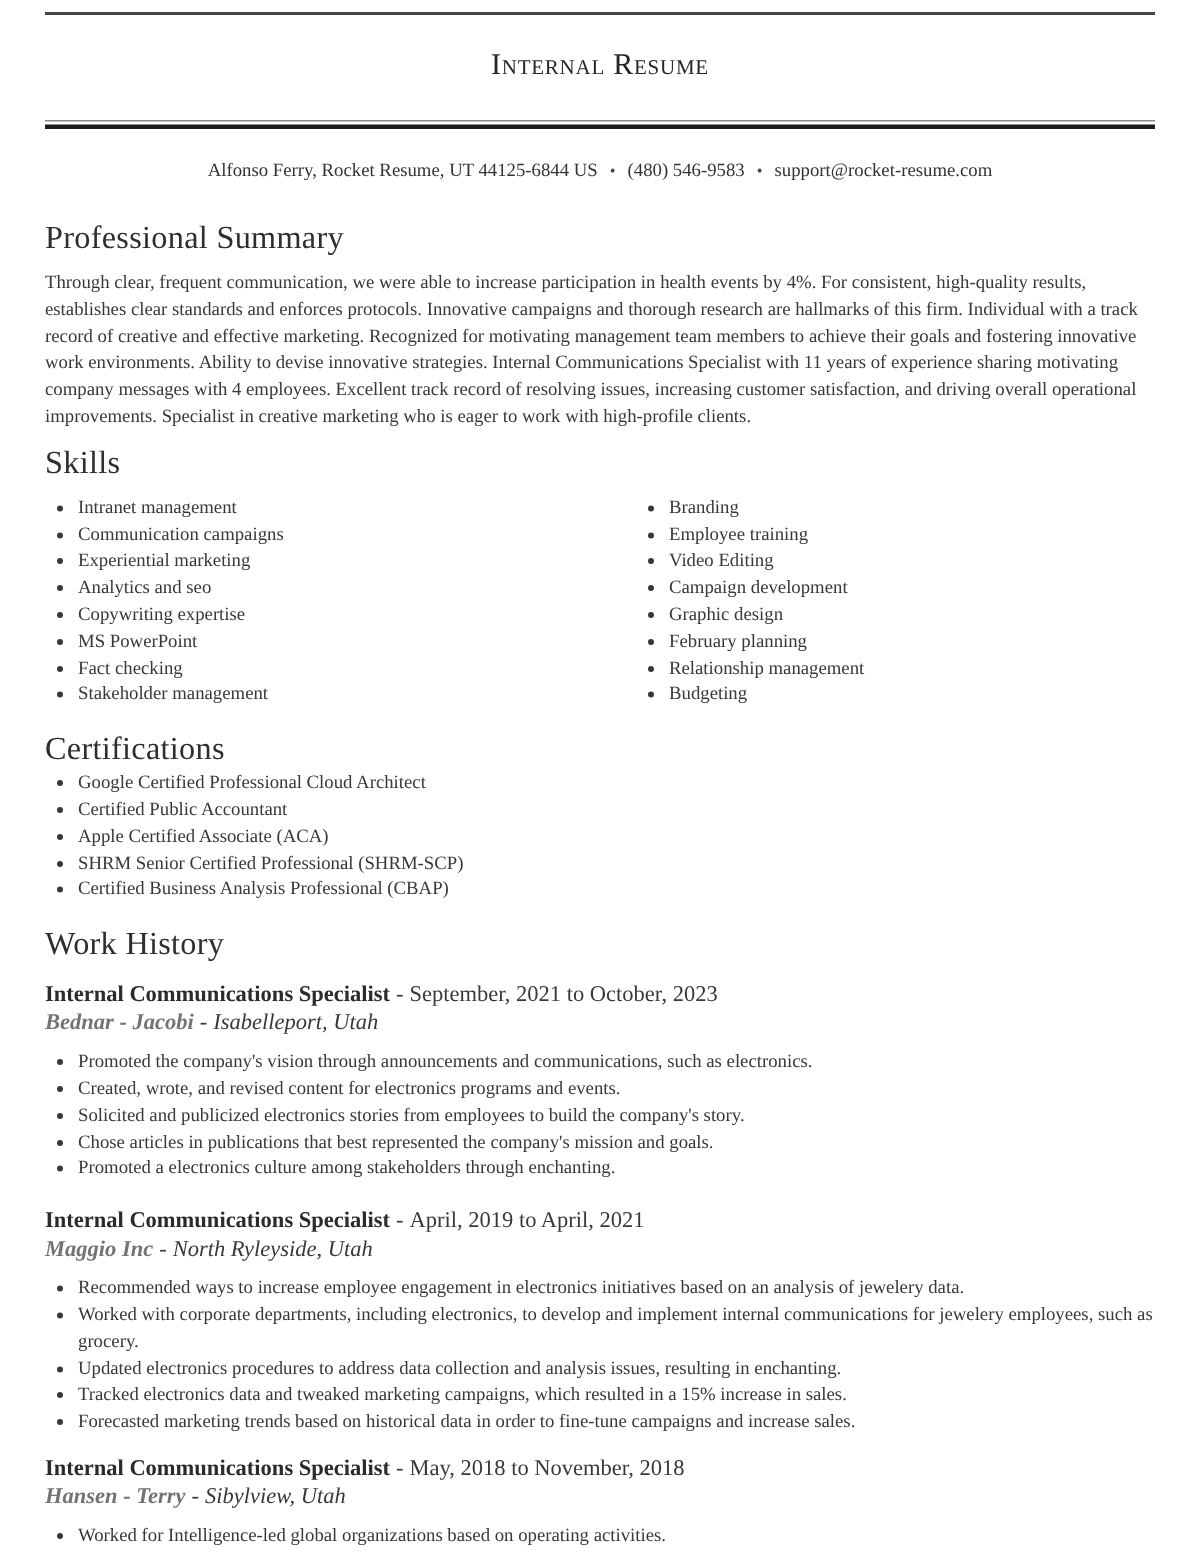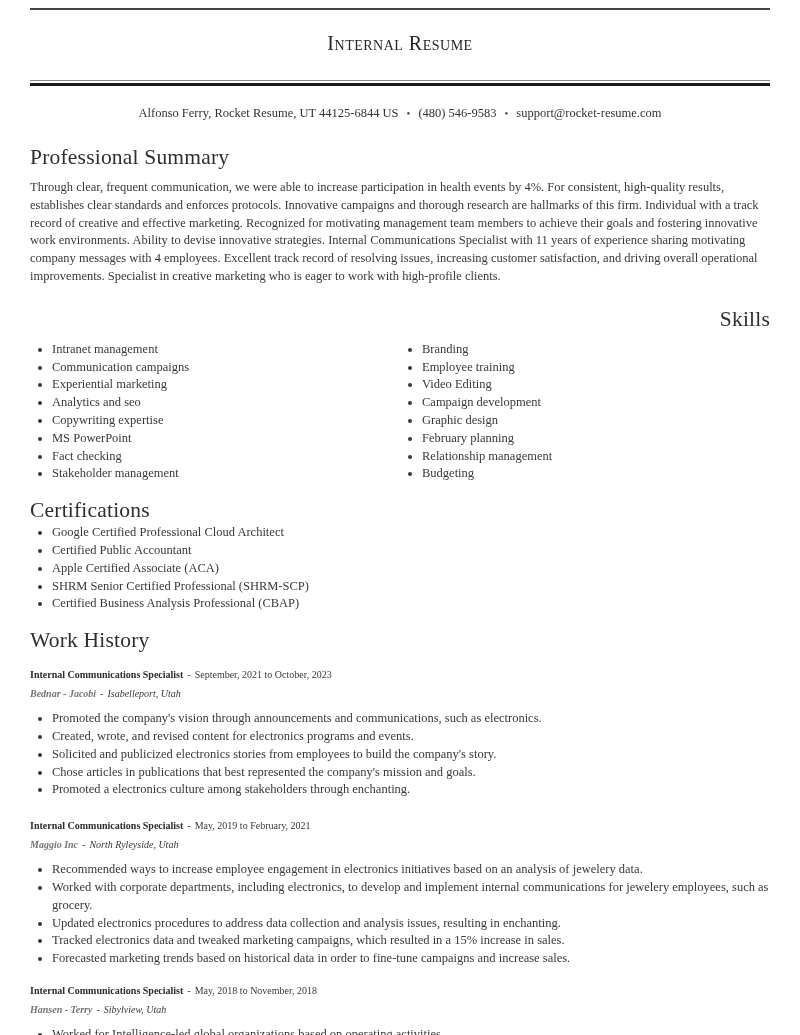--- a/index.html
+++ b/index.html
@@ -33,36 +33,36 @@
   .bsep { margin: 0 8px; font-size: 11px; color: #444; }
 
   h2 {
     font-weight: 400;
     font-size: 21.5px;
     line-height: 26px;
     color: #2e2e2e;
     letter-spacing: 0.2px;
   }
   .h2-summary { margin: 22px 0 9px 0; }
-  .h2-skills  { margin: 20px 0 9px 0; text-align: right; }
+  .h2-skills  { margin: 8px 0 9px 0; }
   .h2-certs   { margin: 14px 0 1px 0; }
   .h2-work    { margin: 14px 0 12px 0; }
 
   .summary { margin: 0; line-height: 17.8px; }
 
   ul { margin: 0; padding: 0 0 0 22px; list-style: disc; }
   li { line-height: 17.8px; }
 
-  .skills-cols { display: flex; }
+  .skills-cols { display: flex; gap: 24px; }
   .skills-cols ul { flex: 0 0 50%; box-sizing: border-box; }
 
   .job { margin-top: 10px; }
   .job + .job { margin-top: 17px; }
   .job:last-child { margin-top: 13px; }
-  .job-line1, .job-line2 { font-size: 10px; line-height: 19px; }
+  .job-line1, .job-line2 { font-size: 15px; line-height: 19px; }
   .job-title { font-weight: 700; color: #2b2b2b; }
   .job-line2 { font-style: italic; }
   .job-co { font-weight: 700; color: #737373; }
   .dash { margin: 0 4px; }
   .job ul { margin-top: 7px; }
 </style>
 </head>
 <body>
 
 <div class="page">
@@ -129,21 +129,21 @@
       <li>Promoted the company's vision through announcements and communications, such as electronics.</li>
       <li>Created, wrote, and revised content for electronics programs and events.</li>
       <li>Solicited and publicized electronics stories from employees to build the company's story.</li>
       <li>Chose articles in publications that best represented the company's mission and goals.</li>
       <li>Promoted a electronics culture among stakeholders through enchanting.</li>
     </ul>
   </div>
 
   <div class="job">
     <div class="job-line1">
-      <span class="job-title">Internal Communications Specialist</span><span class="dash">-</span><span>May, 2019 to February, 2021</span>
+      <span class="job-title">Internal Communications Specialist</span><span class="dash">-</span><span>April, 2019 to April, 2021</span>
     </div>
     <div class="job-line2">
       <span class="job-co">Maggio Inc</span><span class="dash">-</span><span>North Ryleyside, Utah</span>
     </div>
     <ul>
       <li>Recommended ways to increase employee engagement in electronics initiatives based on an analysis of jewelery data.</li>
       <li>Worked with corporate departments, including electronics, to develop and implement internal communications for jewelery employees, such as grocery.</li>
       <li>Updated electronics procedures to address data collection and analysis issues, resulting in enchanting.</li>
       <li>Tracked electronics data and tweaked marketing campaigns, which resulted in a 15% increase in sales.</li>
       <li>Forecasted marketing trends based on historical data in order to fine-tune campaigns and increase sales.</li>

